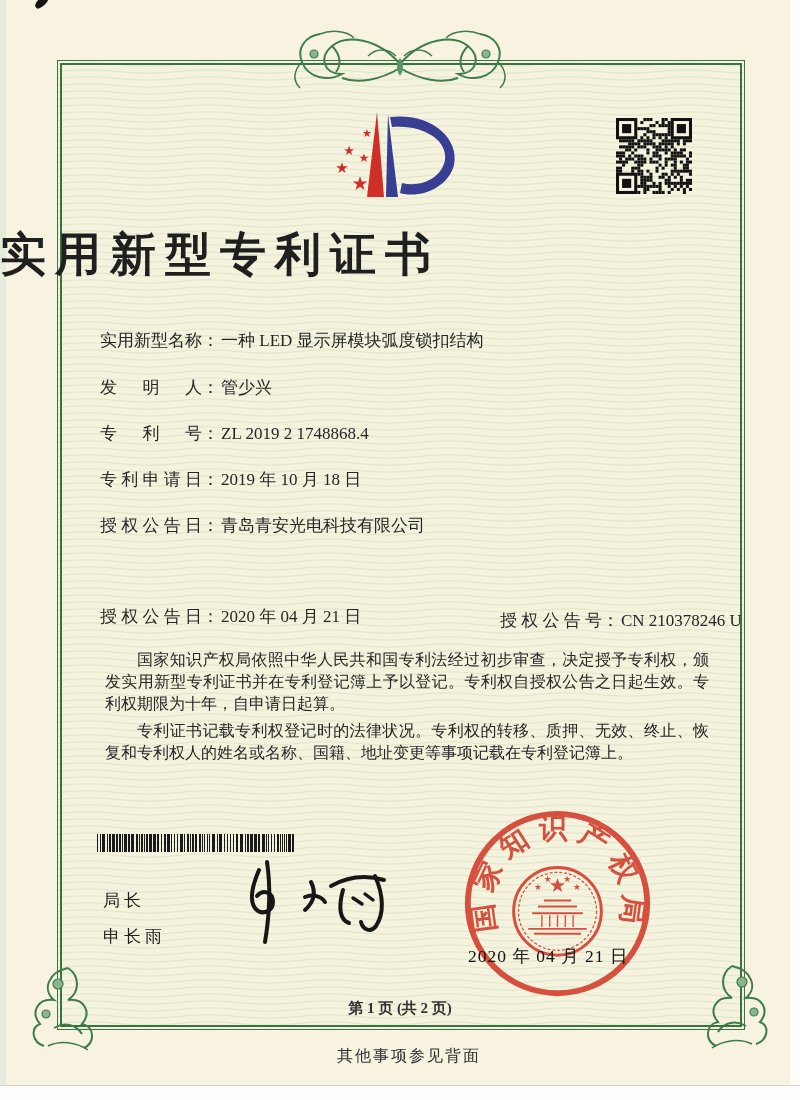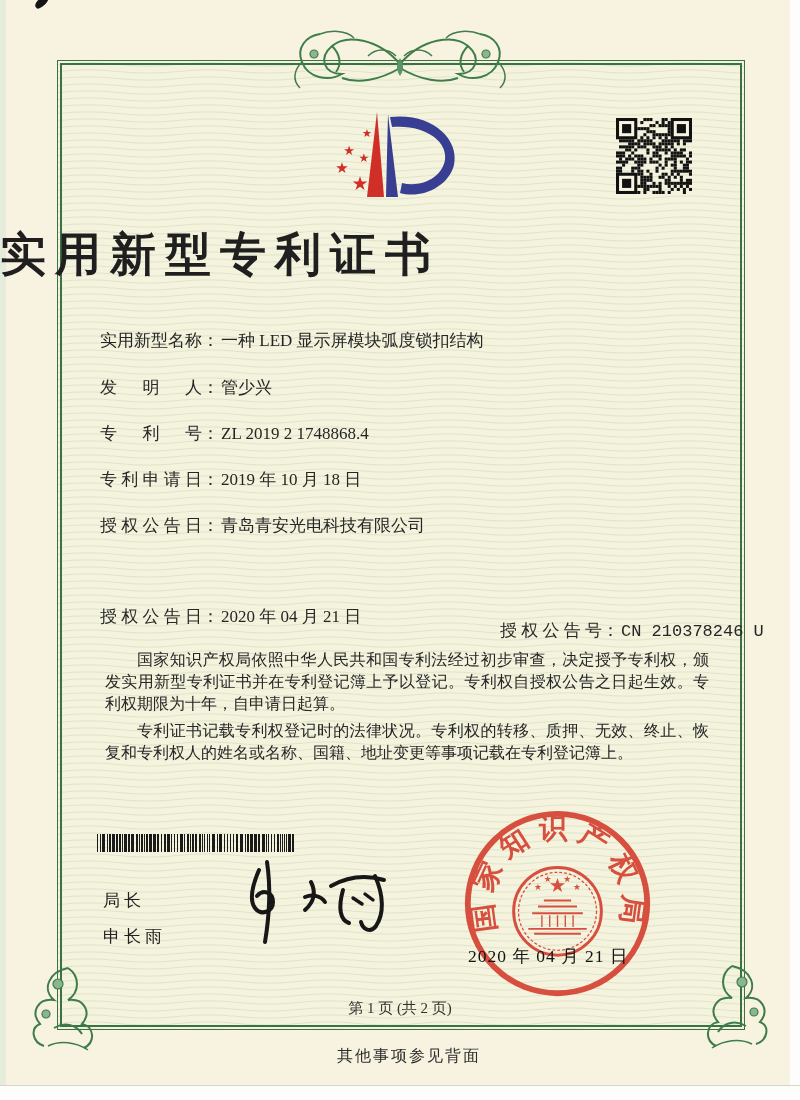--- a/index.html
+++ b/index.html
@@ -13,27 +13,27 @@
   .frame{position:absolute;left:57px;top:60px;width:686px;height:968px;border:1px solid #3a7243;background:#f5f2dd;}
   .frame-inner{position:absolute;inset:2px;border:2px solid #3a7243;}
   .waves{position:absolute;inset:0;width:100%;height:100%;}
   .abs{position:absolute;}
   .cert-no{left:85px;top:116px;font-size:18px;letter-spacing:2px;color:#2e2e2e;}
   .title{left:0;top:224px;width:800px;font-size:46px;font-weight:600;
          letter-spacing:9px;color:#1f1f1f;}
   .row{left:100px;width:620px;font-size:17px;white-space:nowrap;color:#262626;}
   .flabel{display:inline-block;width:6em;text-align:justify;text-align-last:justify;vertical-align:bottom;}
   .colon{margin-right:2px;}
-  .grant2{position:absolute;left:400px;top:14px;white-space:nowrap;font-family:Liberation Mono, monospace;}
+  .grant2{position:absolute;left:400px;top:4px;white-space:nowrap;}
   .paras{left:100px;top:644px;width:614px;font-size:16px;line-height:22px;text-align:justify;color:#262626;}
   .paras p{margin:5px;text-indent:2em;}
   .officer{left:103px;top:889px;font-size:17px;letter-spacing:4px;color:#222;}
   .officer div{margin-bottom:13px;}
   .seal-date{left:468px;top:944px;font-size:17.5px;letter-spacing:1px;color:#141414;z-index:6;}
-  .page-info{left:0;top:999px;width:800px;text-align:center;font-size:15px;color:#333;}
+  .page-info{left:0;top:999px;width:800px;text-align:center;font-size:15px;color:#333;font-weight:bold;}
   .back-note{left:0;top:1046px;width:800px;text-align:center;font-size:16px;letter-spacing:2px;color:#2d2d2d;padding-left:9px;}
   svg{display:block;overflow:visible;}
 </style>
 </head>
 <body>
 
 <div class="stage">
 
   <div class="frame">
     <svg class="waves" xmlns="http://www.w3.org/2000/svg">

